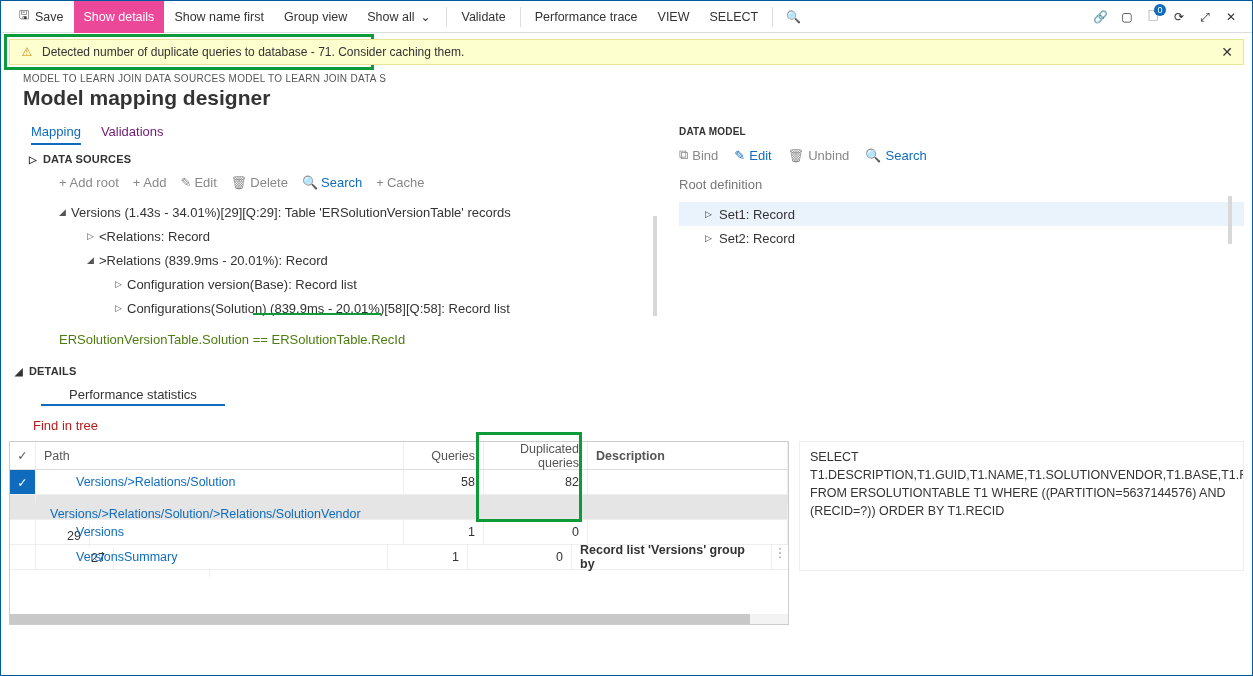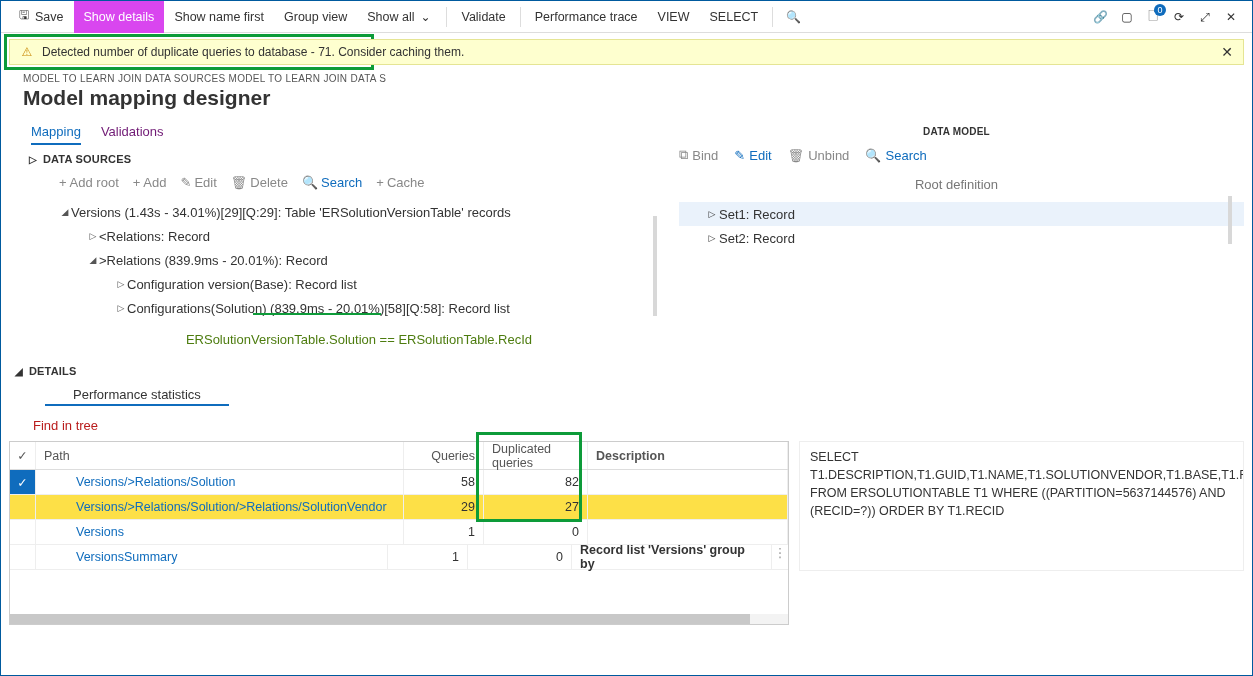--- a/index.html
+++ b/index.html
@@ -1,28 +1,28 @@
 <!DOCTYPE html>
 <html><head>
 <meta charset="utf-8">
 <style>
   * { box-sizing: border-box; margin: 0; padding: 0; font-family: "Segoe UI", Arial, sans-serif; }
   body { width:1253px; height:676px; background:#fff; font-size:13px; color:#333; overflow:hidden; border:1px solid #005a9e;}
   .toolbar { height:32px; display:flex; align-items:center; border-bottom:1px solid #ddd; padding:0 6px; gap:0;}
   .tb-btn { padding:0 10px; height:32px; display:flex; align-items:center; gap:4px; cursor:pointer; font-size:12.5px; color:#333;}
-  .tb-btn.active { background:#d946ef; color:#fff;}
+  .tb-btn.active { background:#ec4899; color:#fff;}
   .tb-sep { width:1px; height:20px; background:#ddd; margin:0 4px;}
   .tb-right { margin-left:auto; display:flex; gap:12px; align-items:center; padding-right:8px;}
   .icon { display:inline-flex; width:14px; height:14px; align-items:center; justify-content:center; font-size:12px;}
   .alert { margin:6px 8px 0 8px; background:#feffcf; border:1px solid #e5e594; height:26px; display:flex; align-items:center; padding:0 10px; font-size:12px; position:relative;}
   .alert-outline { position:absolute; left:4px; top:34px; width:370px; height:36px; border:3px solid #0d9b39; pointer-events:none;}
   .alert .close { margin-left:auto; cursor:pointer; font-size:14px;}
   .breadcrumb { font-size:10px; color:#555; padding:8px 16px 2px 22px; letter-spacing:0.3px;}
   .title { font-size:21px; font-weight:600; padding:0 22px 8px 22px;}
-  .main { display:flex; padding:0 8px;text-align:center;}
+  .main { display:flex; padding:0 8px;}
   .left { flex:0 0 650px; padding-left:6px;}
   .right { flex:1; padding-left:10px;}
   .tabs { display:flex; gap:20px; padding:2px 16px 0 16px;}
   .tab { padding:4px 0; font-size:13px; color:#701a75; cursor:pointer;}
   .tab.active { color:#0f6cbd; border-bottom:2px solid #0f6cbd; font-weight:500;}
   .section-hdr { display:flex; align-items:center; gap:6px; font-size:11px; font-weight:600; padding:8px 14px 4px 14px; color:#333; letter-spacing:0.2px;}
   .caret { font-size:10px; cursor:pointer; user-select:none;}
   .ds-toolbar { display:flex; gap:14px; padding:6px 0 6px 44px; font-size:13px;}
   .ds-tbtn { color:#888; display:flex; align-items:center; gap:3px; cursor:pointer;}
   .ds-tbtn.link { color:#0f6cbd;}
@@ -47,26 +47,26 @@
   .perf-title { font-size:13px; color:#333; padding:6px 28px 2px 28px; border-bottom:2px solid #0f6cbd; display:inline-block; margin-left:0;}
   .find-tree { padding:12px 0 8px 32px; font-size:13px; }
   .find-tree a {color:#b91c1c; text-decoration:none;}
   .grid-wrap { display:flex; gap:10px; padding:0 8px;}
   .grid { border:1px solid #ccc; width:780px; font-size:12.5px; position:relative;}
   .grid-head { display:flex; height:28px; border-bottom:1px solid #ddd; color:#555;}
   .gcell { padding:4px 8px; border-right:1px solid #eee; display:flex; align-items:center;}
   .gc-chk{width:26px; justify-content:center;}
   .gc-path{flex:1;}
   .gc-q{width:80px; justify-content:flex-end;}
-  .gc-dq{width:104px; justify-content:flex-end;}
+  .gc-dq{width:104px; justify-content:flex-end;text-align:right;}
   .gc-desc{width:200px;font-weight:bold;}
   .grow { display:flex; height:25px; border-bottom:1px solid #eee;}
   .grow .gc-path { color:#0f6cbd;margin-left:32px;}
   .grow.sel .gc-chk{ background:#0f6cbd; color:#fff;}
-  .grow.hl { background:#fde047;}
+  .grow.hl { background:#e5e5e5;flex-direction:column;}
   .sql { border:1px solid #eee; flex:1; padding:6px 10px; font-size:12.5px; color:#333; line-height:1.45; height:130px; overflow:hidden;}
   .green-box { position:absolute; border:3px solid #0d9b39; pointer-events:none;}
   .grid-scroll{ position:absolute; bottom:0; left:0; right:0; height:10px; background:#f3f3f3;}
   .grid-scroll-thumb{ height:10px; background:#c8c8c8; width:740px; margin-left:0;}
   .badge{position:relative;}
   .badge-dot{position:absolute;top:-4px;right:-6px;background:#0f6cbd;color:#fff;border-radius:8px;font-size:9px;width:12px;height:12px;display:flex;align-items:center;justify-content:center;}
 </style>
 </head>
 <body>
 
@@ -211,21 +211,21 @@
         </div>
       <div class="vbar" style="top:0;height:48px;right:12px;"></div>
     </div>
   </div>
 </div>
 
 <div class="section-hdr" style="padding-left:14px;">
     <span class="caret">◢</span>
     <span>DETAILS</span>
   </div>
-<div style="padding-left:28px;margin-left:16px;">
+<div style="padding-left:40px;">
   <span class="perf-title">Performance statistics</span>
 </div>
 <div class="find-tree"><a href="#">Find in tree</a></div>
 
 <div class="grid-wrap">
   <div class="grid">
     <div class="grid-head">
       <div class="gcell gc-chk">✓</div>
       <div class="gcell gc-path">Path</div>
       <div class="gcell gc-q">Queries</div>

